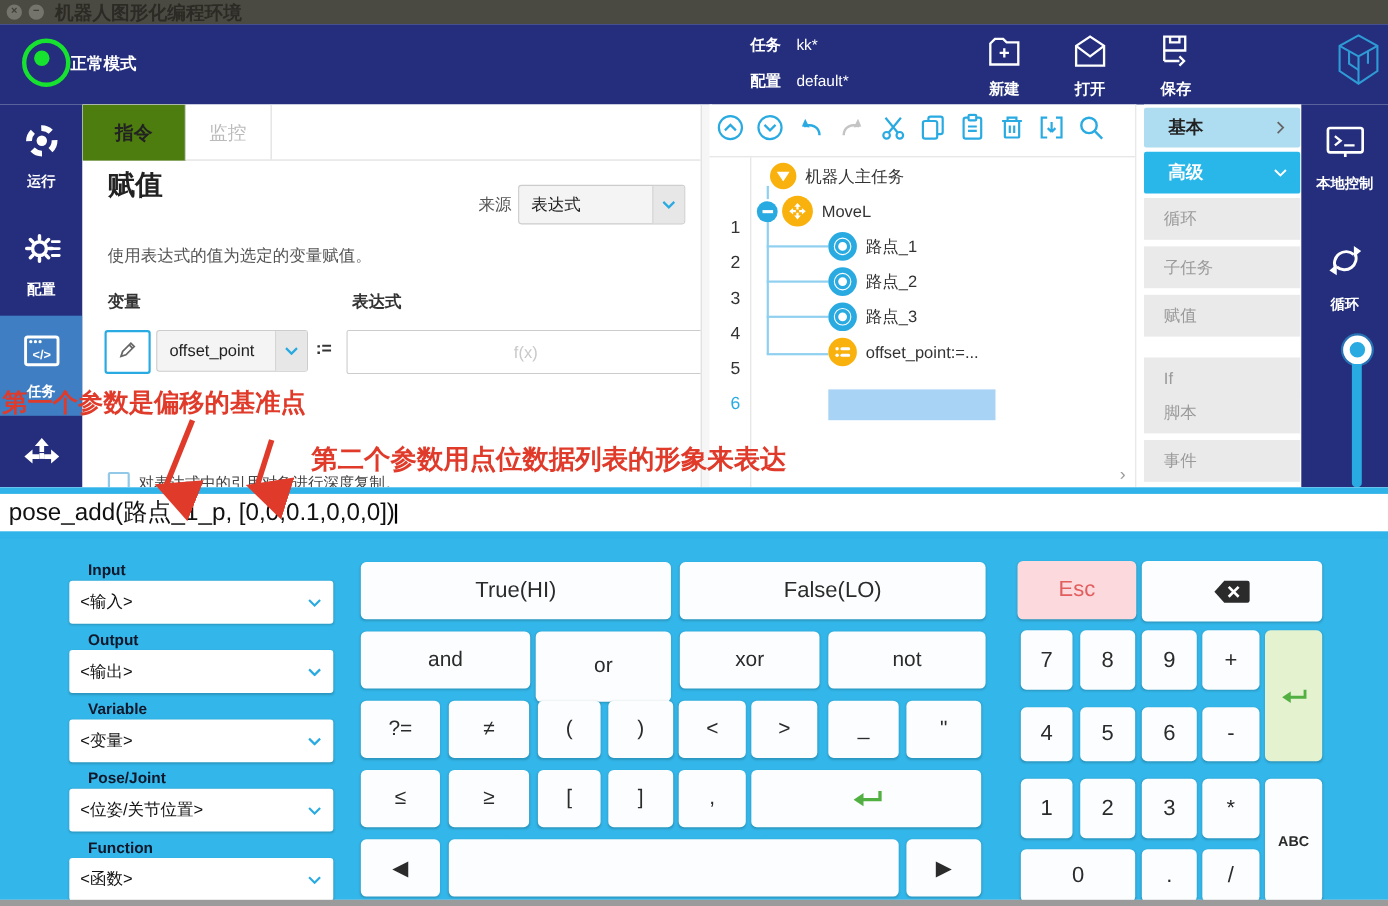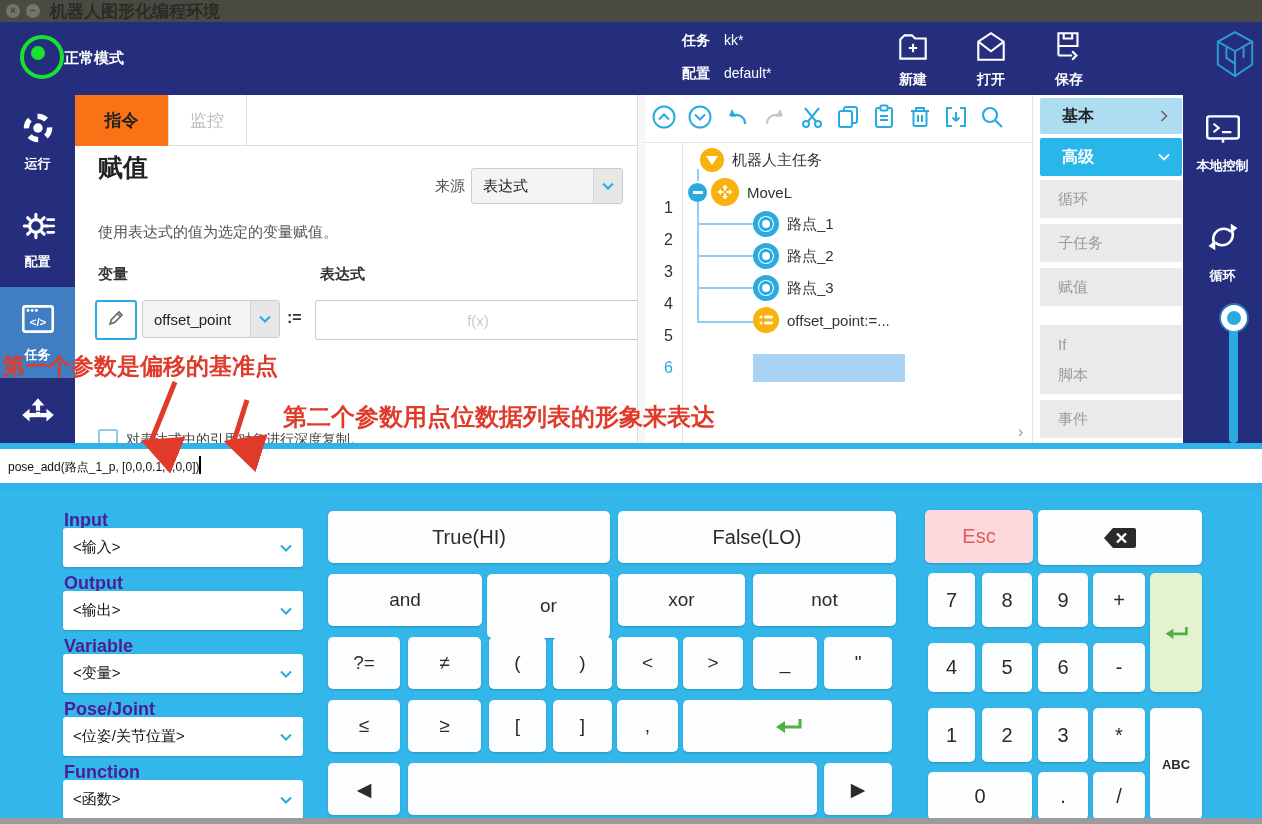--- a/index.html
+++ b/index.html
@@ -27,21 +27,21 @@
   .lsidebar{left:0;top:95px;width:75px;height:348px;background:#242E7C;}
   .ls-item{width:75px;text-align:center;color:#fff;}
   .ls-item .lbl{font-size:13px;font-weight:bold;margin-top:4px;}
   .ls-sel{position:absolute;left:0;top:192px;width:75px;height:91px;background:#3F7EC3;}
 
   
   .mainpanel{left:75px;top:95px;width:562px;height:348px;background:#fff;overflow:hidden;}
   .tabbar{position:absolute;left:0;top:0;width:562px;height:50px;border-bottom:1px solid #DCDCDC;}
   .tab{position:absolute;top:0;height:50px;border-right:1px solid #DCDCDC;font-size:17px;
        display:flex;align-items:center;justify-content:center;}
-  .tab.active{left:0;width:93px;font-weight:bold;color:#222;background:#f97316;height:51px;}
+  .tab.active{left:0;width:93px;font-weight:bold;color:#222;background:#4d7c0f;height:51px;}
   .tab.inactive{left:93px;width:78px;color:#BBB;}
   .h-title{position:absolute;left:23px;top:56px;font-size:25px;font-weight:bold;color:#222;}
   .src-label{position:absolute;left:360px;top:82px;font-size:15px;color:#555;}
   .select{background:#F4F4F4;border:1px solid #CCC;border-radius:3px;display:flex;align-items:center;}
   .select .val{flex:1;padding-left:11px;font-size:15px;color:#222;white-space:nowrap;overflow:hidden;}
   .select .chz{width:28px;align-self:stretch;background:#E7E7E7;border-left:1px solid #D5D5D5;
                display:flex;align-items:center;justify-content:center;}
   .desc{position:absolute;left:23px;top:128px;font-size:15px;color:#555;}
   .col-label{position:absolute;font-size:15px;font-weight:bold;color:#333;}
   .pencil-btn{position:absolute;left:20px;top:205px;width:38px;height:36px;background:#fff;
@@ -91,26 +91,26 @@
   .slider-knob{position:absolute;left:38px;top:210px;width:14px;height:14px;border:6px solid #fff;
                border-radius:50%;background:#29ABE2;box-shadow:0 0 0 2px rgba(41,171,226,.55);}
 
   
   .note{position:absolute;color:#E03A2A;font-weight:bold;z-index:60;white-space:nowrap;}
   .arrow-svg{position:absolute;left:0;top:0;width:1262px;height:824px;z-index:59;pointer-events:none;}
 
   
   .exprbar{left:0;top:443px;width:1262px;height:47px;background:#fff;box-sizing:border-box;
            border-top:6px solid #2FB3E8;border-bottom:7px solid #2FB3E8;display:flex;align-items:center;z-index:40;}
-  .exprbar .txt{font-size:12px;color:#111;margin-left:8px;}
+  .exprbar .txt{font-size:22px;color:#111;margin-left:8px;}
   .caret{display:inline-block;width:2px;height:18px;background:#000;vertical-align:-3px;}
 
   
   .keyboard{left:0;top:490px;width:1262px;height:328px;background:#33B6E9;z-index:30;}
-  .kb-label{position:absolute;color:#4c1d95;font-size:18px;font-weight:bold;}
+  .kb-label{position:absolute;color:#0f172a;font-size:14px;font-weight:bold;margin-left:16px;}
   .kb-select{position:absolute;width:240px;height:39px;background:#fff;border-radius:3px;
              display:flex;align-items:center;box-shadow:0 1px 2px rgba(0,0,0,.18);}
   .kb-select .val{flex:1;padding-left:10px;font-size:15px;color:#111;white-space:nowrap;}
   .kb-select .chz2{width:34px;display:flex;align-items:center;justify-content:center;}
   .key{position:absolute;background:#FBFDFE;border-radius:5px;display:flex;align-items:center;justify-content:center;
        font-size:19px;color:#2B2B2B;box-shadow:0 1px 2px rgba(0,0,0,.18);}
   .key.big{font-size:20px;}
   .key.esc{background:#FBD9DC;color:#E25D5D;font-size:20px;}
   .key.enter-g{background:#E4F2CF;}
   .key.abc{font-size:13px;font-weight:bold;text-align:right;}

